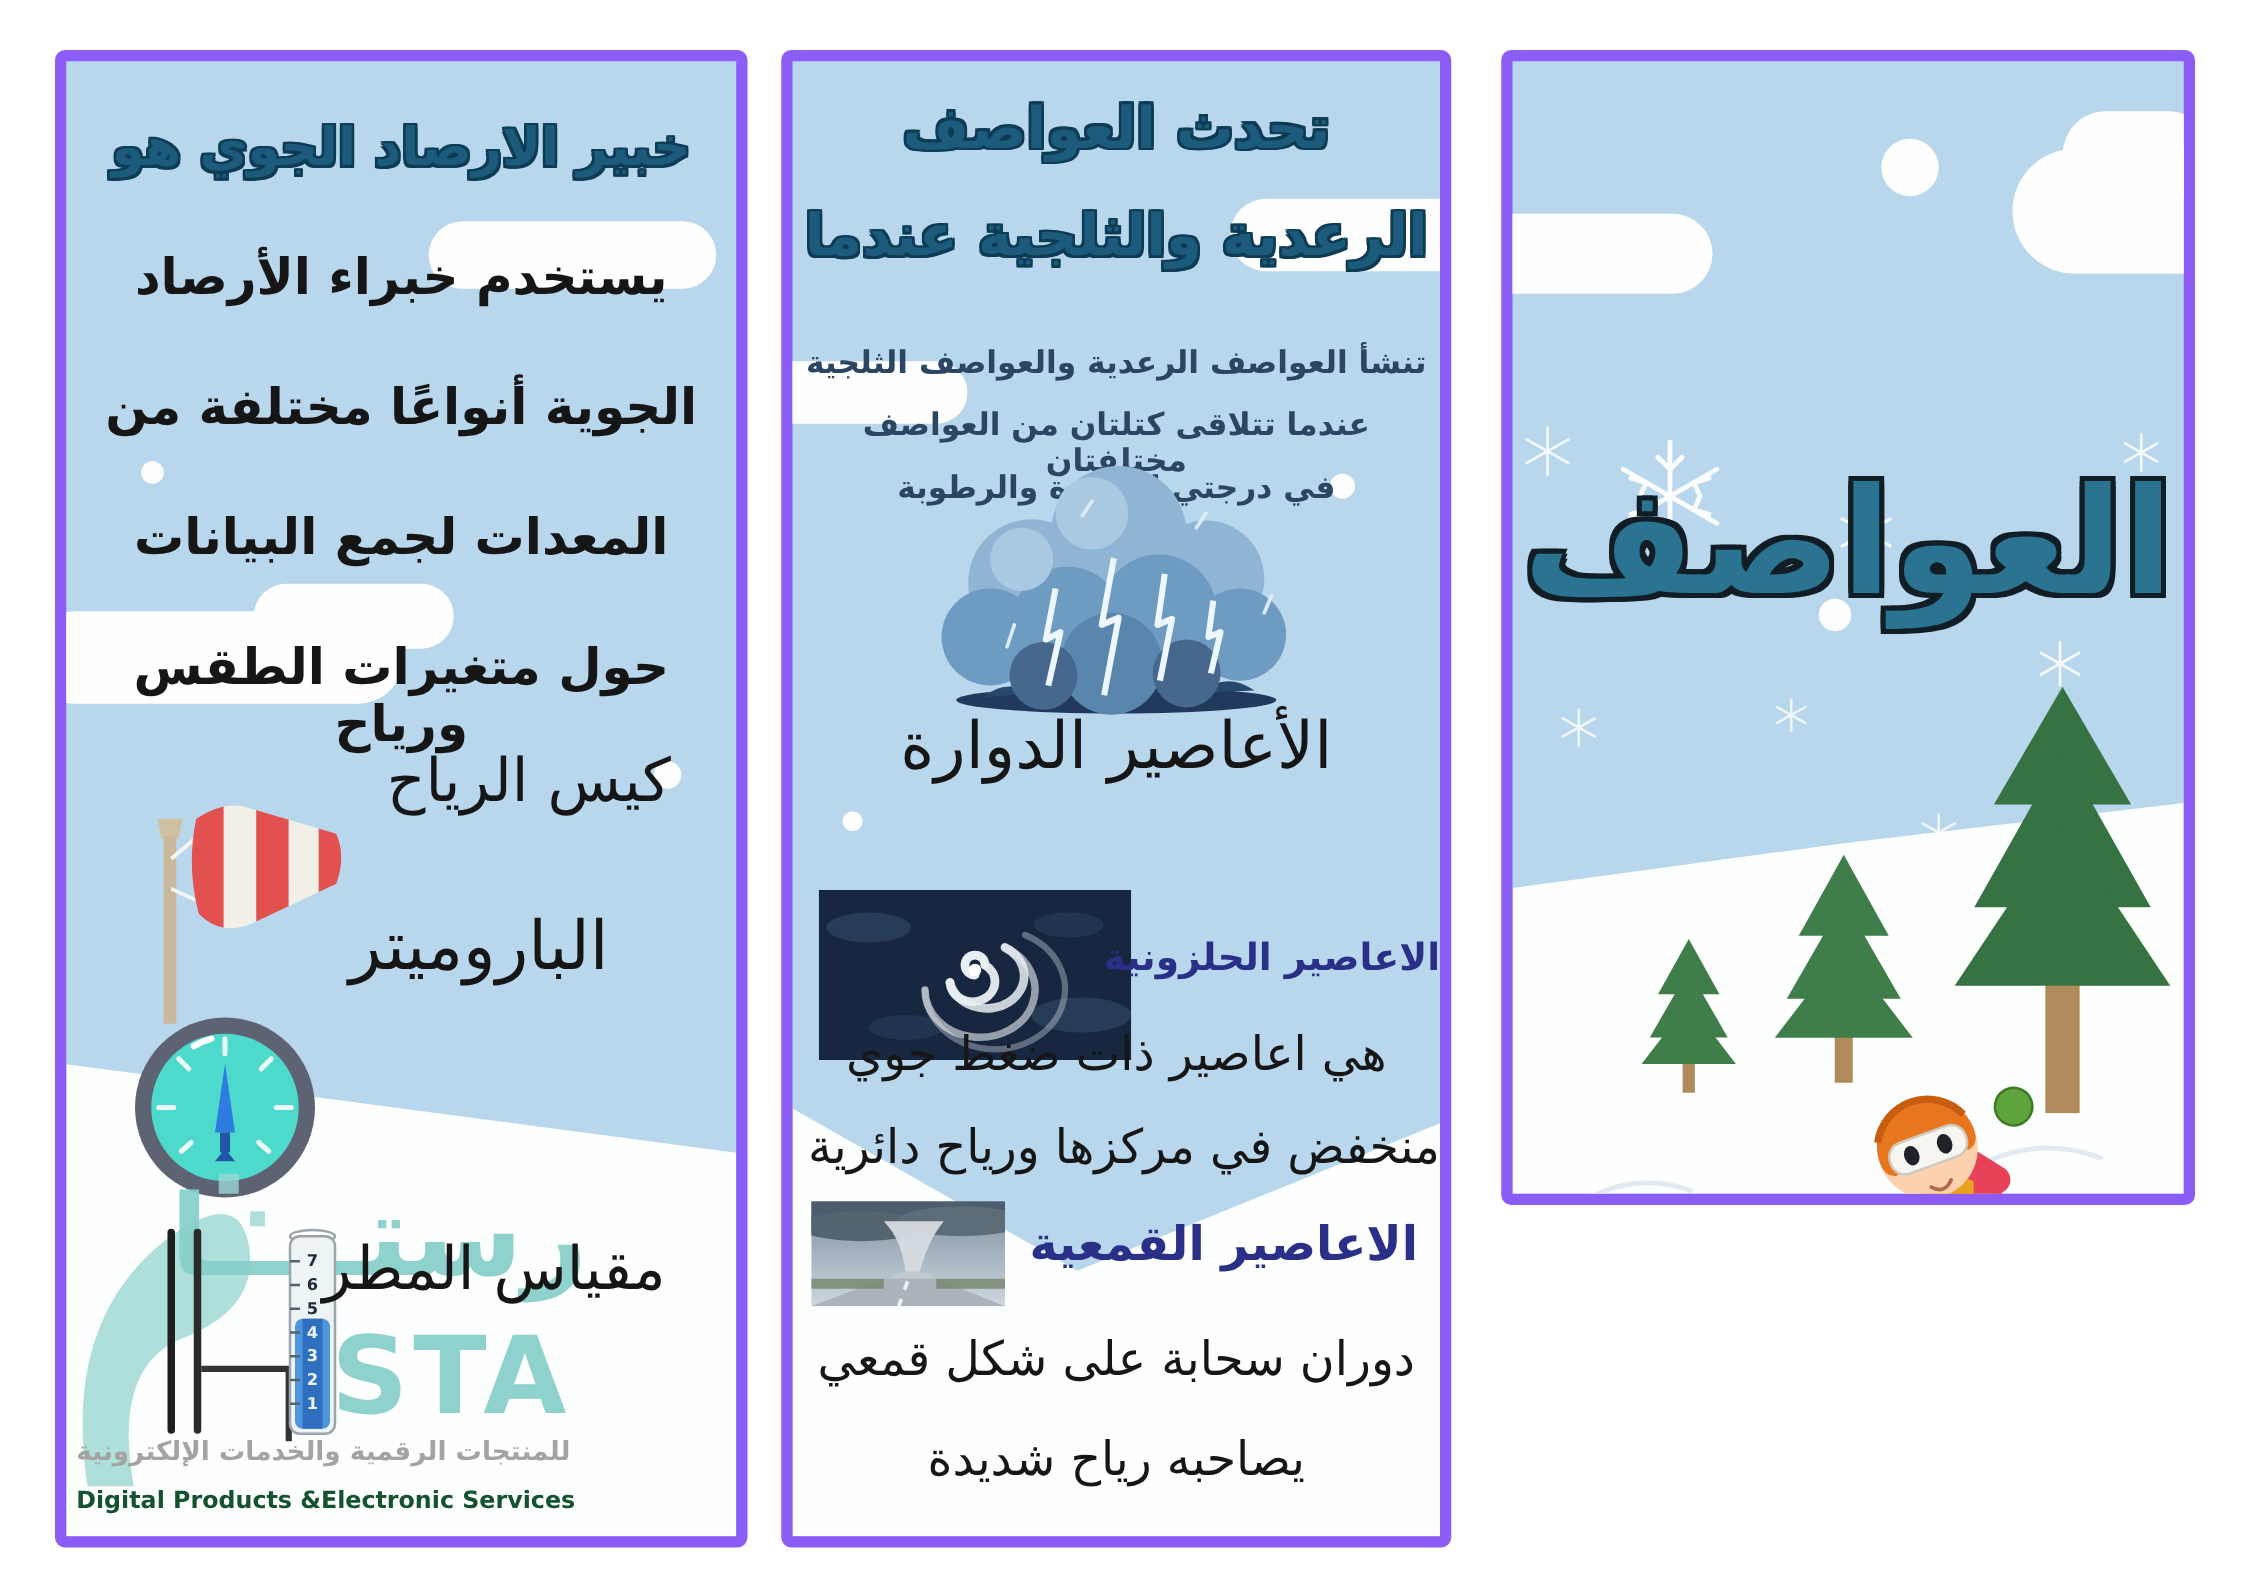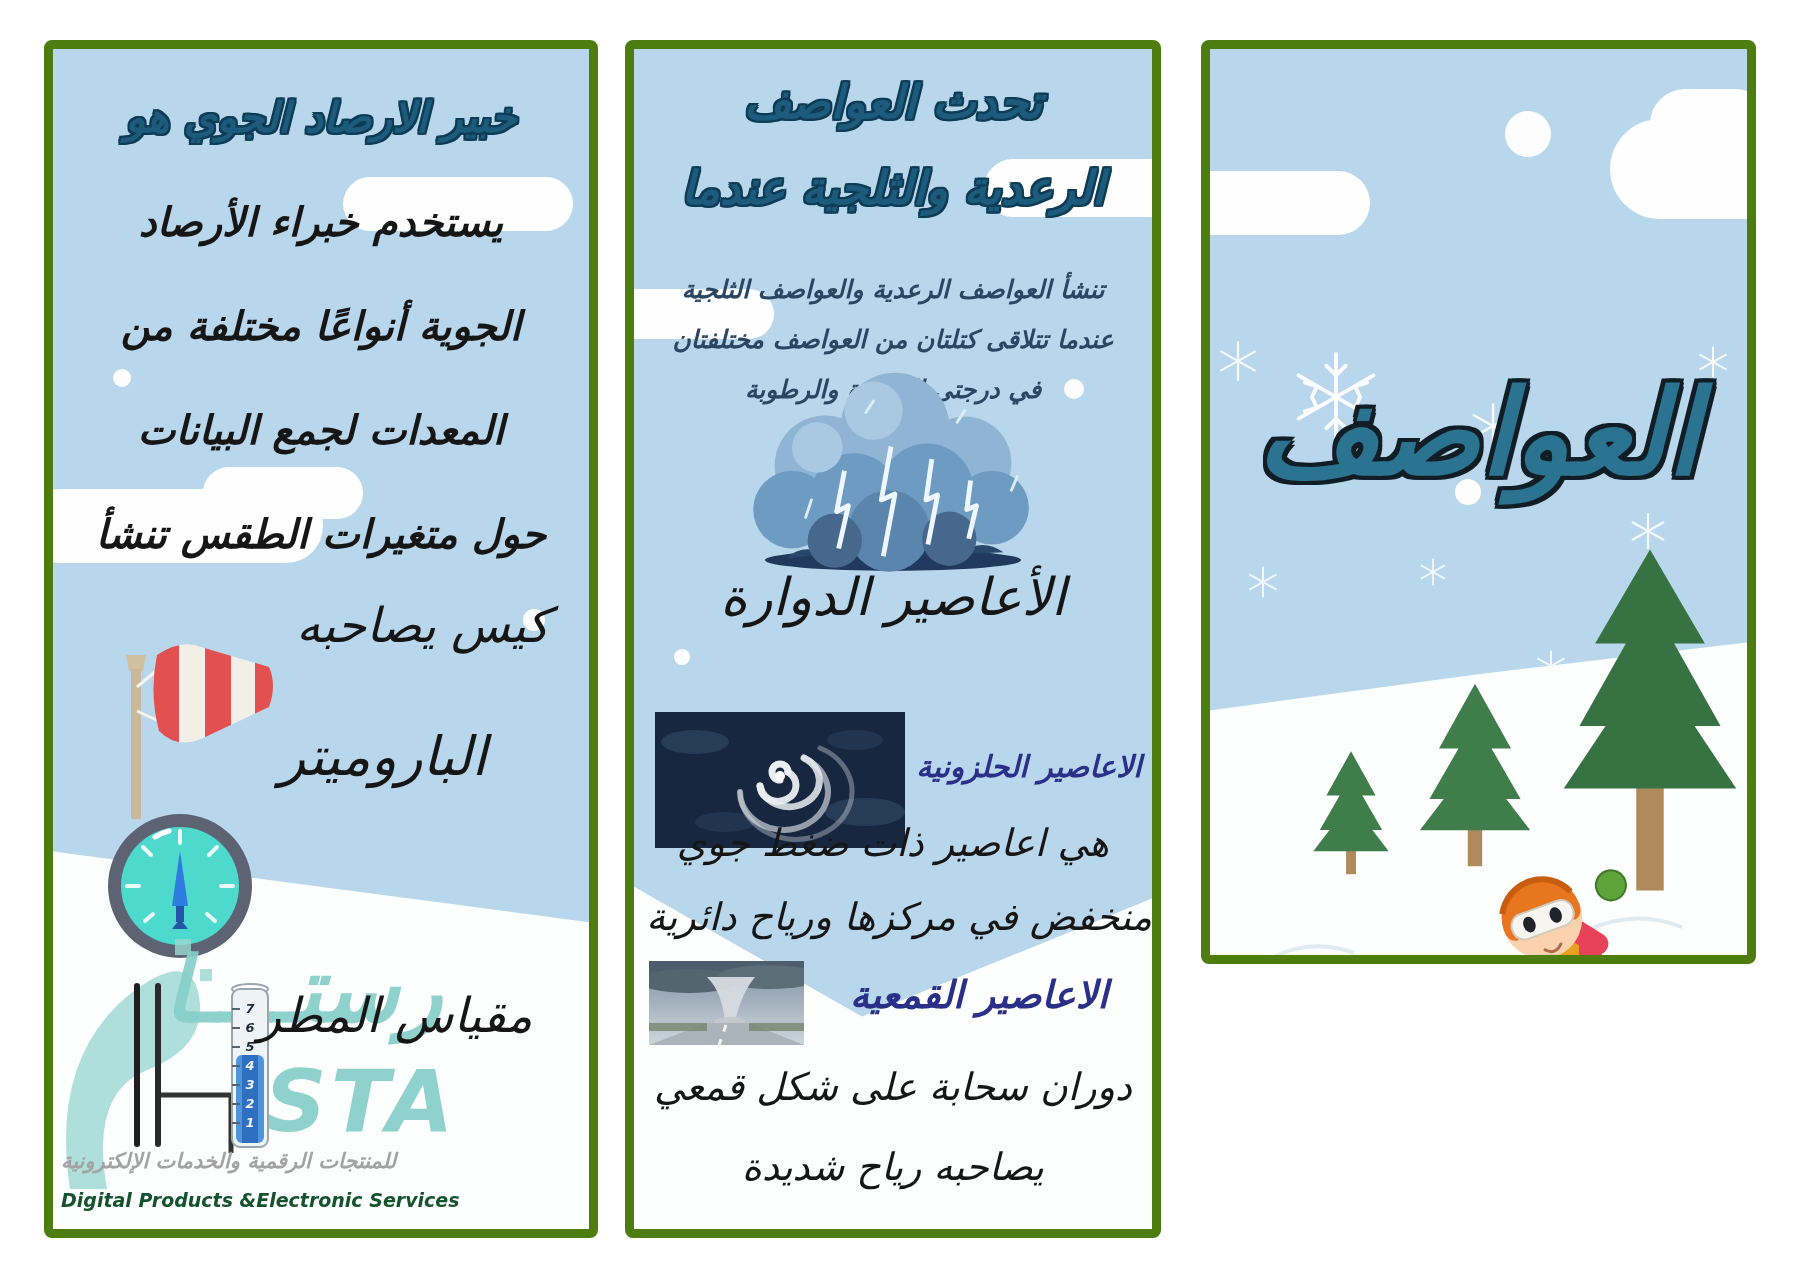--- a/index.html
+++ b/index.html
@@ -1,22 +1,22 @@
 <!DOCTYPE html>
 <html lang="ar"><head>
 <meta charset="utf-8">
 <style>
   html,body{margin:0;padding:0;}
   body{
     width:1800px;height:1272px;position:relative;background:#ffffff;
     font-family:"DejaVu Sans", sans-serif;overflow:hidden;
   }
   .panel{
-    position:absolute;top:40px;background:#b9d7ec;border:9px solid #4d7c0f;
-    border-radius:8px;box-sizing:border-box;overflow:hidden;font-style:italic;
+    position:absolute;top:40px;background:#b9d7ec;border:9px solid #8b5cf6;
+    border-radius:8px;box-sizing:border-box;overflow:hidden;
   }
   .abs{position:absolute;}
   .ar{direction:rtl;unicode-bidi:isolate;}
   .ctr{left:0;right:0;text-align:center;}
   .cloud{position:absolute;background:#fefefe;border-radius:999px;}
   .dot{position:absolute;background:#fdfdfd;border-radius:50%;}
   .snow-layer{position:absolute;inset:0;background:#fdfefe;}
   .teal-title{
     color:#1d5b7d;font-weight:bold;
     text-shadow:2px 0 0 #0e3c55,-2px 0 0 #0e3c55,0 2px 0 #0e3c55,0 -2px 0 #0e3c55,
@@ -45,21 +45,21 @@
   <div class="dot" style="left:60px;top:320px;width:18px;height:18px;"></div>
   <div class="dot" style="left:470px;top:560px;width:22px;height:22px;"></div>
 
   <div class="snow-layer" style="clip-path:polygon(0 68%,100% 74%,100% 100%,0 100%);"></div>
 
   <div class="abs ar ctr teal-title" style="top:44px;font-size:42px;">خبير الارصاد الجوي هو</div>
 
   <div class="abs ar ctr black-script" style="top:150px;font-size:40px;font-weight:bold;">يستخدم خبراء الأرصاد</div>
   <div class="abs ar ctr black-script" style="top:254px;font-size:40px;font-weight:bold;">الجوية أنواعًا مختلفة من</div>
   <div class="abs ar ctr black-script" style="top:358px;font-size:40px;font-weight:bold;">المعدات لجمع البيانات</div>
-  <div class="abs ar ctr black-script" style="top:462px;font-size:40px;font-weight:bold;">حول متغيرات الطقس تنشأ</div>
+  <div class="abs ar ctr black-script" style="top:462px;font-size:40px;font-weight:bold;">حول متغيرات الطقس ورياح</div>
 
   <div class="abs" style="left:58px;top:578px;width:182px;height:195px;">
     <svg width="182" height="195" viewBox="0 0 182 195">
       <polygon points="15,28 35,28 32,44 18,44" fill="#cfc0a0"></polygon>
       <rect x="20" y="42" width="10" height="150" fill="#c9b99a"></rect>
       <line x1="26" y1="60" x2="52" y2="38" stroke="#f4f4f0" stroke-width="3"></line>
       <line x1="26" y1="84" x2="52" y2="96" stroke="#f4f4f0" stroke-width="3"></line>
       <defs>
         <clipPath id="sockclip">
           <path d="M46,28 Q70,12 90,20 L158,40 Q166,58 158,80 L90,112 Q66,122 48,104 Q38,66 46,28 Z"></path>
@@ -67,21 +67,21 @@
       </defs>
       <g clip-path="url(#sockclip)">
         <rect x="40" y="0" width="28" height="130" fill="#e2514f"></rect>
         <rect x="68" y="0" width="26" height="130" fill="#f2efe6"></rect>
         <rect x="94" y="0" width="26" height="130" fill="#e2514f"></rect>
         <rect x="120" y="0" width="24" height="130" fill="#f2efe6"></rect>
         <rect x="144" y="0" width="24" height="130" fill="#e2514f"></rect>
       </g>
     </svg>
   </div>
-  <div class="abs ar black-script" style="left:220px;top:548px;width:300px;text-align:center;font-size:48px;">كيس يصاحبه</div>
+  <div class="abs ar black-script" style="left:220px;top:548px;width:300px;text-align:center;font-size:48px;">كيس الرياح</div>
 
   <div class="abs" style="left:52px;top:762px;width:150px;height:150px;">
     <svg width="150" height="150" viewBox="0 0 150 150">
       <circle cx="75" cy="75" r="72" fill="#5d6372"></circle>
       <circle cx="75" cy="75" r="59" fill="#4ed9cd"></circle>
       <g stroke="#eafaf8" stroke-width="4" stroke-linecap="round">
         <line x1="75" y1="20" x2="75" y2="32"></line>
         <line x1="38" y1="36" x2="46" y2="44"></line>
         <line x1="112" y1="36" x2="104" y2="44"></line>
         <line x1="22" y1="75" x2="34" y2="75"></line>

